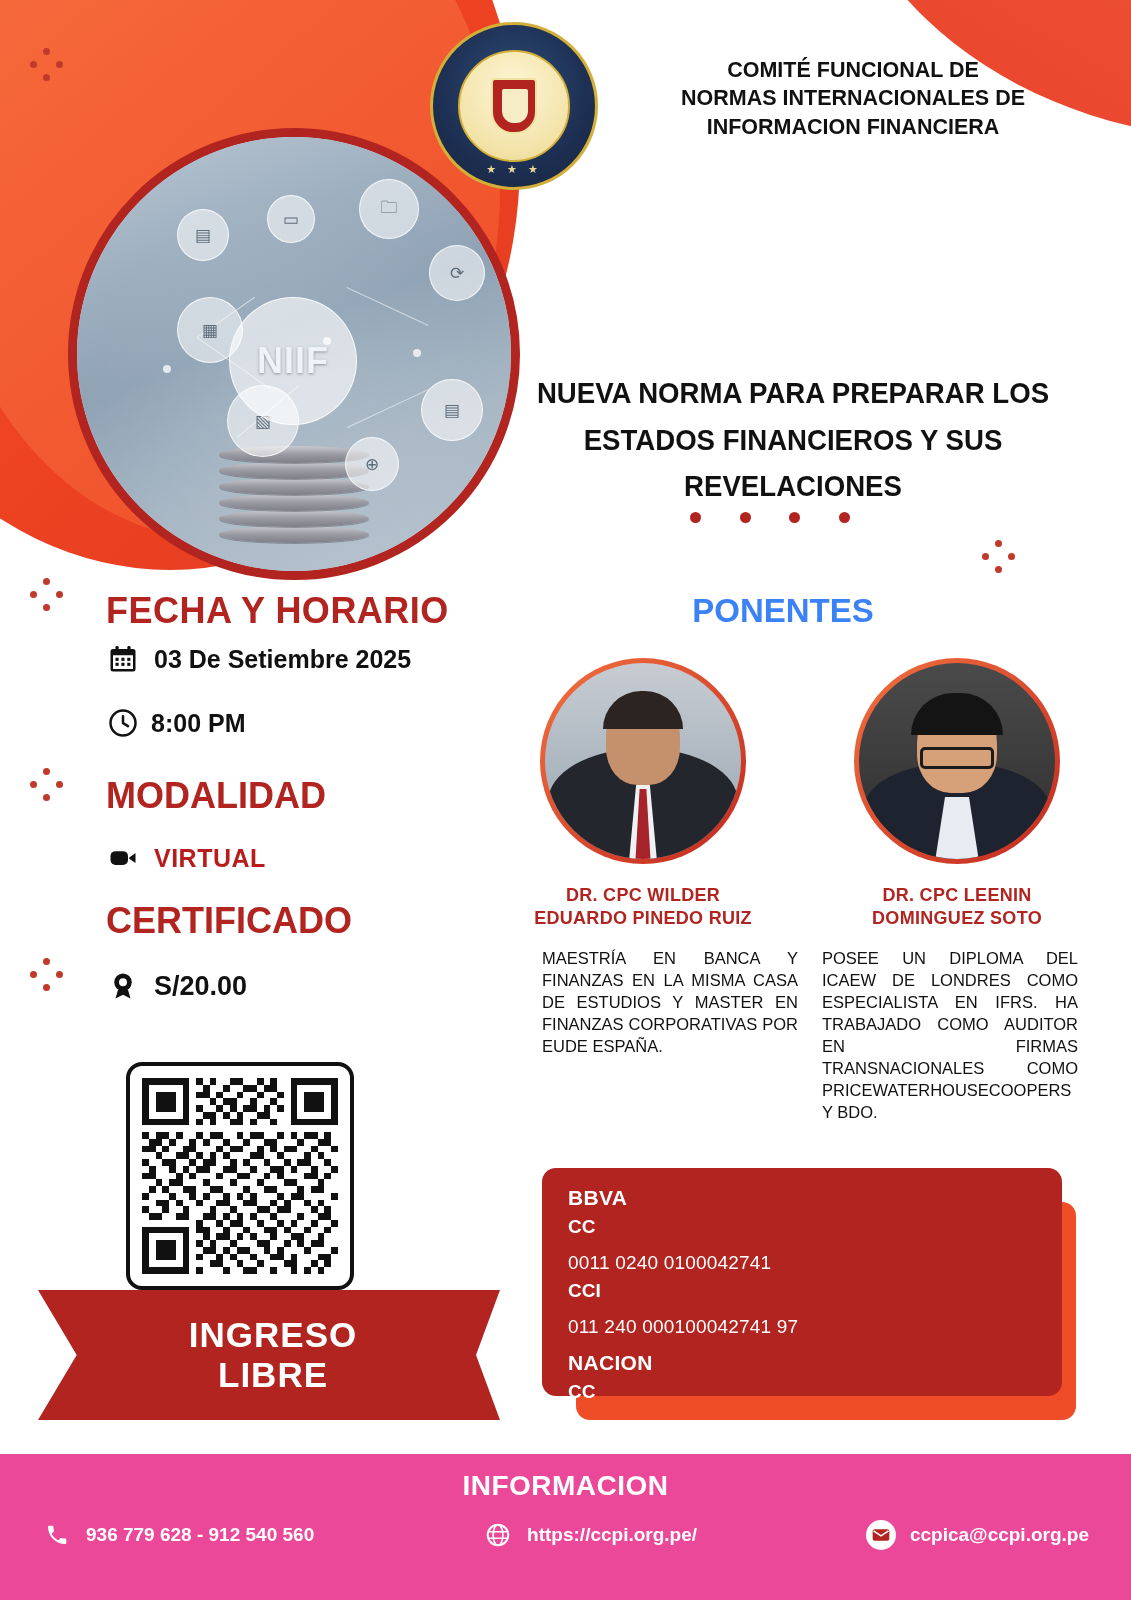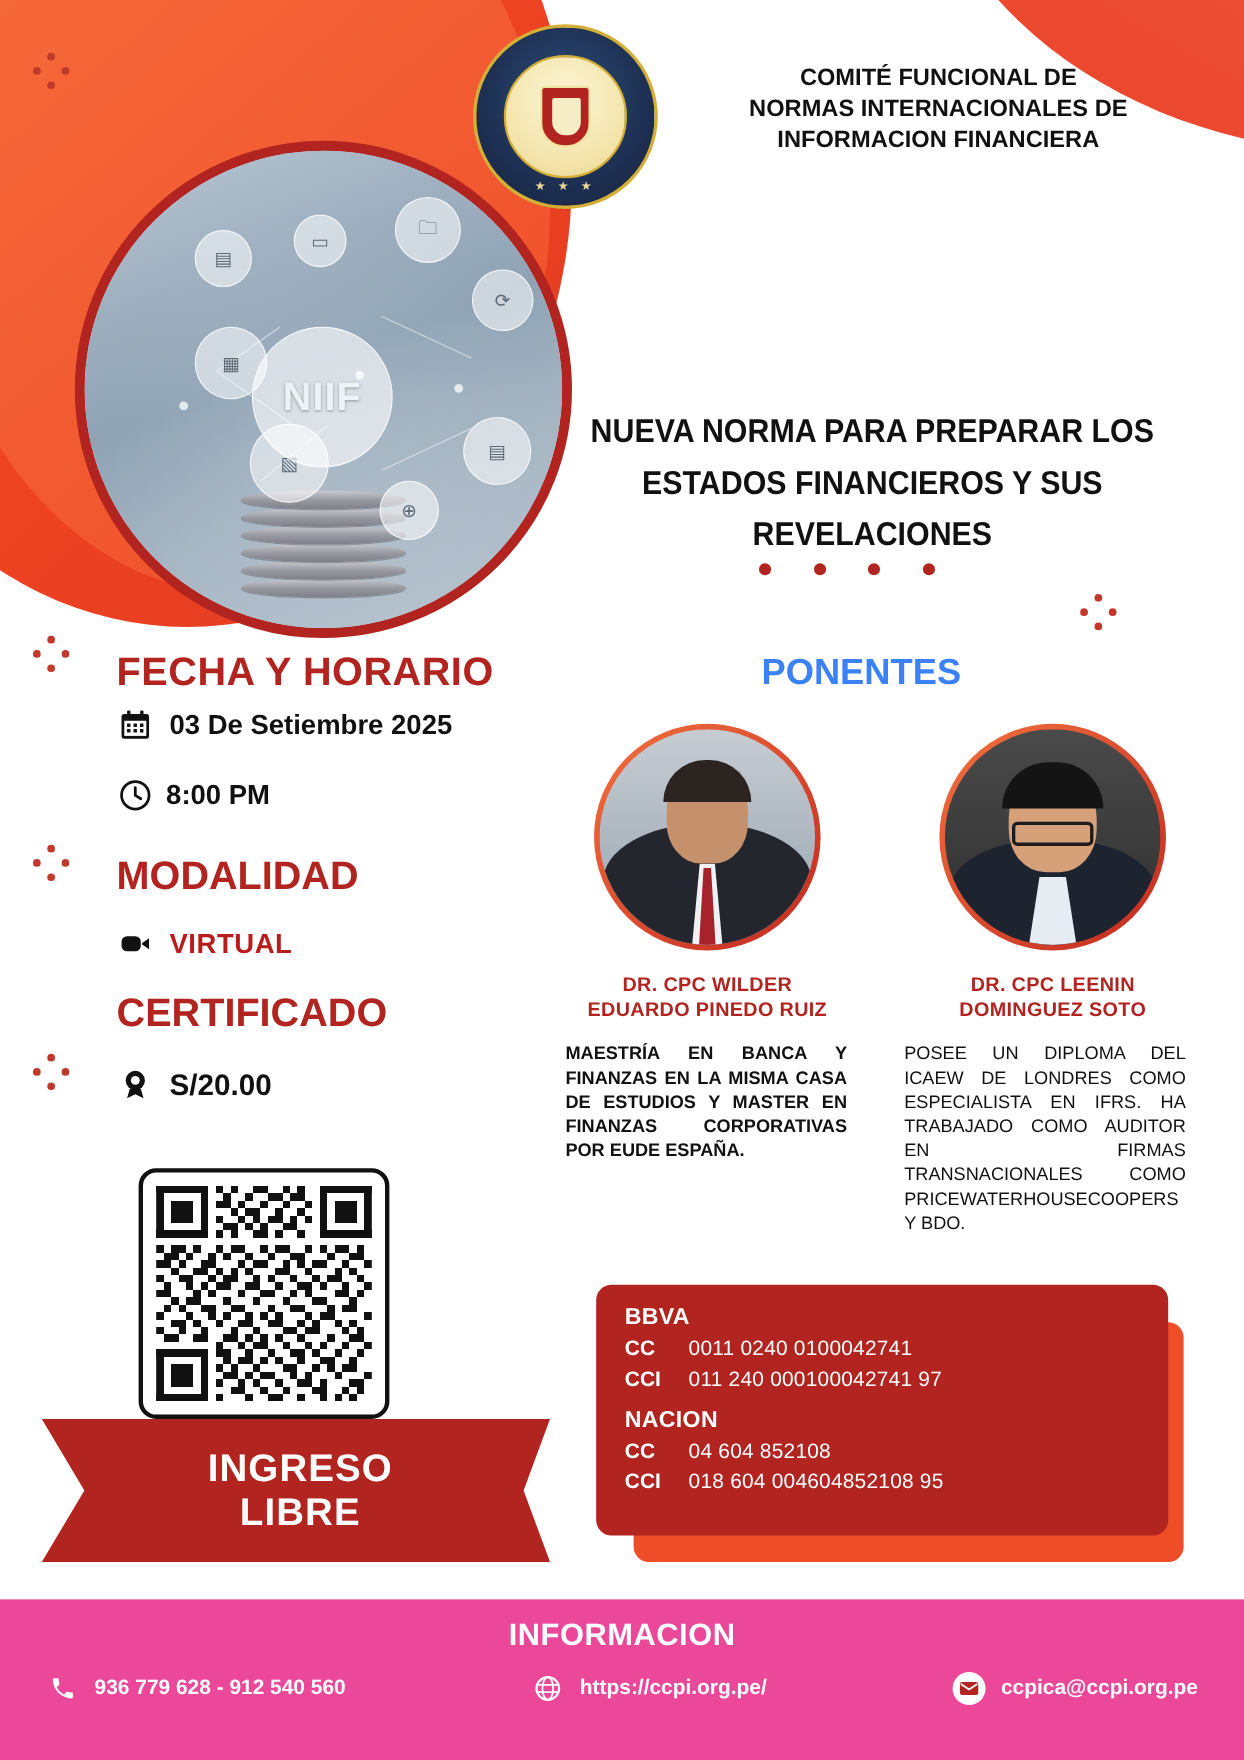--- a/index.html
+++ b/index.html
@@ -182,34 +182,34 @@
   .sp-name {
     position:absolute; width:260px; text-align:center; color:#b1241f;
     font-weight:bold; font-size:18px; line-height:1.25; letter-spacing:.3px;
   }
   .sp-name.n1 { left:513px; top:884px; }
   .sp-name.n2 { left:827px; top:884px; }
   .sp-bio {
     position:absolute; width:256px; font-size:16.5px; line-height:1.33;
     color:#111; text-align:justify; text-transform:uppercase;
   }
-  .sp-bio.b1 { left:514px; top:948px;font-weight:bold; }
+  .sp-bio.b1 { left:542px; top:948px; }
   .sp-bio.b2 { left:822px; top:948px; }
 
   
   .bank-shadow {
     position:absolute; left:576px; top:1202px; width:500px; height:218px;
     background:#ef4c28; border-radius:14px;
   }
   .bank-box {
     position:absolute; left:542px; top:1168px; width:520px; height:228px;
     background:#b1241f; border-radius:14px; color:#fff; padding:18px 26px;
   }
   .bank-title { font-size:21px; font-weight:bold; letter-spacing:.3px; }
-  .bank-line { display:flex; gap:14px; align-items:baseline; margin-top:6px; font-size:19px; }
+  .bank-line { display:flex; gap:14px; align-items:baseline; margin-top:6px; font-size:19px;flex-direction:column; }
   .bank-line .k { font-weight:bold; width:44px; flex:none; }
   .bank-line .v { letter-spacing:.2px; }
   .bank-gap { height:13px; }
 
   
   .footer {
     position:absolute; left:0; bottom:0; width:1131px; height:146px;
     background:#ec4899; color:#fff;
   }
   .footer-title { text-align:center; font-size:28px; font-weight:bold; padding-top:16px; letter-spacing:.5px; }

